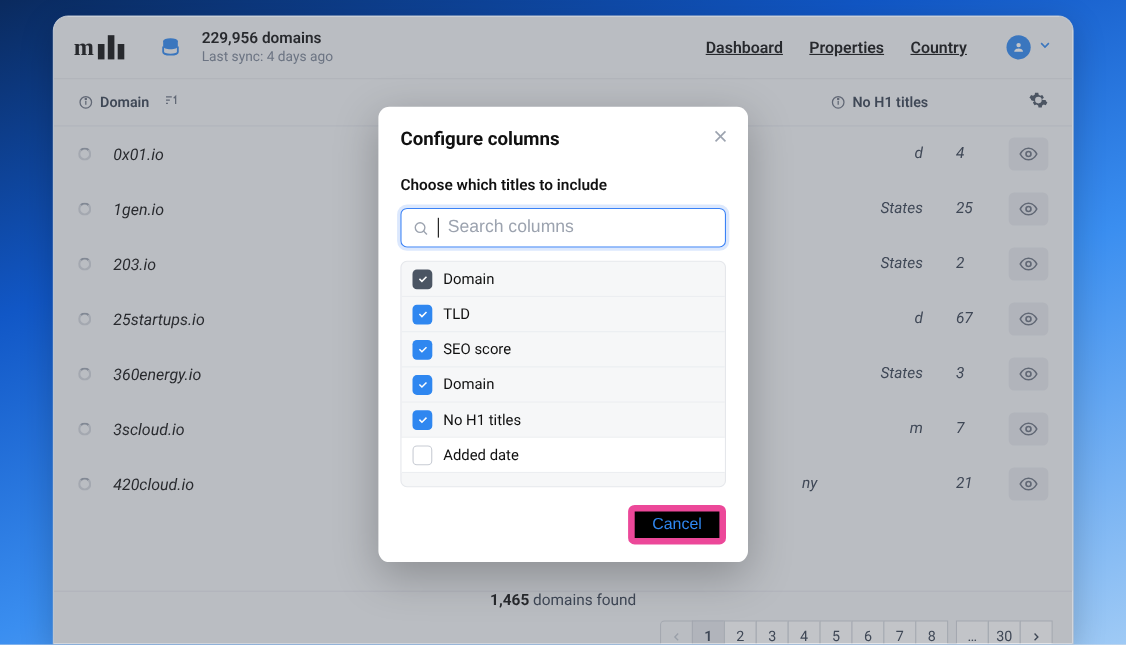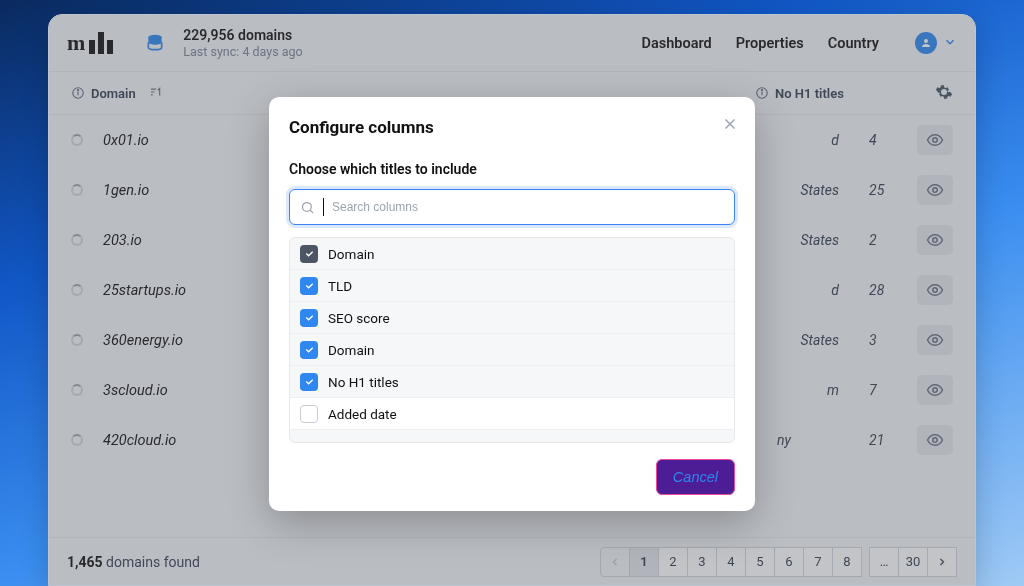--- a/index.html
+++ b/index.html
@@ -38,21 +38,21 @@
   .logo .bars span:nth-child(2){height:22px;}
   .logo .bars span:nth-child(3){height:14px;margin-top:8px;}
   .db-icon {
     width:20px; height:20px;
     color:#2f87f0;
     margin-left:14px;
   }
   .domcount { line-height:1.2; }
   .domcount .t { font-weight:600; font-size:14px; color:#111;}
   .domcount .s { font-size:12.5px; color:#7b8595;}
-  .nav { margin-left:auto; display:flex; gap:24px; font-weight:600; font-size:14.5px; color:#111;}
+  .nav { margin-left:auto; display:flex; gap:24px; font-weight:600; font-size:14.5px; color:#111;text-decoration:underline;}
   .avatar-wrap{ display:flex; align-items:center; gap:6px; margin-left:18px;}
   .avatar{ width:22px;height:22px;border-radius:50%; background:#2f87f0; display:flex;align-items:center;justify-content:center;}
   .avatar svg{width:12px;height:12px;color:#fff;}
   .chev{color:#2f87f0;}
   
   .tbl { flex:1; display:flex; flex-direction:column;}
   .thead {
     height:44px; border-top:1px solid #e5e7eb; border-bottom:1px solid #e5e7eb;
     display:flex; align-items:center; padding:0 22px; gap:10px;
     font-size:13px; font-weight:600; color:#374151;
@@ -66,55 +66,55 @@
   .row{ height:50px; display:flex; align-items:center; padding:0 22px;font-style:italic;}
   .row .spn{ width:12px;height:12px;border:2px solid #d1d5db;border-top-color:#9ca3af;border-radius:50%;}
   .row .dm{ margin-left:20px; flex:1; font-size:14.5px; color:#111;}
   .row .country{ width:140px; color:#374151; font-size:14px; white-space:nowrap; overflow:hidden;}
   .row .h1v{ width:48px; text-align:left; color:#374151; font-size:14px;}
   .row .eye{ width:36px;height:30px; background:#e5e7eb; border-radius:5px; display:flex;align-items:center;justify-content:center;}
   .row .eye svg{width:18px;height:18px;color:#6b7280;}
   
   .foot{
     height:48px; border-top:1px solid #e5e7eb; background:#f3f4f6;
-    display:flex; align-items:center; padding:0 18px; gap:10px;
+    display:flex; align-items:center; padding:0 18px; gap:10px;flex-direction:column;
   }
   .foot .count{font-size:14px; color:#374151;}
   .foot .count b{font-weight:700; color:#111;}
   .pager{ margin-left:auto; display:flex; align-items:center; gap:0;}
   .pbtn{
     min-width:30px; height:30px; border:1px solid #d1d5db; background:#fff;
     display:flex;align-items:center;justify-content:center;
     font-size:13px; color:#374151; margin-left:-1px; cursor:pointer;
     border-radius:0;
   }
   .pbtn:first-child{border-radius:4px 0 0 4px;}
   .pbtn.disabled{ color:#c2c8d0; background:#f3f4f6;}
   .pbtn.active{ background:#e5e7eb; font-weight:600;}
   .pgap{margin-left:8px;}
   
   .dim{ position:absolute; inset:0; background:rgba(80,86,96,0.35);}
   
   .modal{
     position:absolute; top:97px; left:50%; transform:translateX(-50%);
-    width:486px; background:#fff; border-radius:10px;
+    width:336px; background:#fff; border-radius:10px;
     box-shadow:0 12px 40px rgba(0,0,0,0.25);
     display:flex; flex-direction:column;
     padding:20px 20px 16px 20px;
   }
   .modal h2{font-size:17px; font-weight:700; color:#111;}
   .modal .close{ position:absolute; top:18px; right:16px; color:#9ca3af; cursor:pointer;}
   .modal .sub{ margin-top:24px; font-size:14px; font-weight:600; color:#111;}
   .srch{
     margin-top:12px; height:36px; border:1.5px solid #3b82f6; border-radius:6px;
     box-shadow:0 0 0 3px rgba(59,130,246,0.18);
     display:flex; align-items:center; padding:0 10px; gap:8px;
   }
   .srch svg{width:15px;height:15px;color:#9ca3af;}
-  .srch input{ border:none; outline:none; flex:1; font-size:12px; color:#111;}
+  .srch input{ border:none; outline:none; flex:1; font-size:16px; color:#111;}
   .srch input::placeholder{color:#9ca3af;}
   .srch .iline{width:1px;height:18px;background:#111;}
   .list{
     margin-top:12px; border:1px solid #e5e7eb; border-radius:6px;
     height:206px; overflow:hidden; background:#f6f7f8;
   }
   .litem{
     height:32px; display:flex; align-items:center; gap:10px; padding:0 10px;
     font-size:13.5px; color:#111; border-bottom:1px solid #eceef1;
   }
@@ -122,21 +122,21 @@
   .cbx{
     width:18px;height:18px; border-radius:4px; display:flex;align-items:center;justify-content:center;
     flex-shrink:0;
   }
   .cbx.locked{background:#4b5563;}
   .cbx.on{background:#2f87f0;}
   .cbx.off{background:#fff;border:1.5px solid #c8ccd4;}
   .cbx svg{width:11px;height:11px;color:#fff;}
   .mactions{ margin-top:16px; display:flex; justify-content:flex-end; gap:10px;}
   .btn{ height:36px; padding:0 16px; border-radius:6px; font-size:14.5px; font-weight:500; cursor:pointer;}
-  .btn.sec{ background:#4c1d95; border:1px solid #ec4899; color:#2f87f0;font-style:italic;}
+  .btn.sec{ background:#000000; border:6px solid #ec4899; color:#2f87f0;}
   .btn.pri{ background:#2f87f0; border:1px solid #2f87f0; color:#fff; font-weight:600;}
 </style>
 </head>
 <body>
 
 <div class="window">
 
   <div class="hdr">
     <div class="logo">
       <span class="m">m</span>
@@ -247,21 +247,21 @@
       <svg viewBox="0 0 24 24" fill="none" stroke="currentColor" stroke-width="2">
               <path d="M2 12s3.5-7 10-7 10 7 10 7-3.5 7-10 7S2 12 2 12z"></path>
               <circle cx="12" cy="12" r="3"></circle>
             </svg>
     </span>
         </div>
         <div class="row">
     <span class="spn"></span>
     <span class="dm">25startups.io</span>
     <span class="country" style="text-align:right;padding-right:30px;">d</span>
-    <span class="h1v">28</span>
+    <span class="h1v">67</span>
     <span class="eye">
       <svg viewBox="0 0 24 24" fill="none" stroke="currentColor" stroke-width="2">
               <path d="M2 12s3.5-7 10-7 10 7 10 7-3.5 7-10 7S2 12 2 12z"></path>
               <circle cx="12" cy="12" r="3"></circle>
             </svg>
     </span>
         </div>
         <div class="row">
     <span class="spn"></span>
     <span class="dm">360energy.io</span>
@@ -282,21 +282,21 @@
     <span class="eye">
       <svg viewBox="0 0 24 24" fill="none" stroke="currentColor" stroke-width="2">
               <path d="M2 12s3.5-7 10-7 10 7 10 7-3.5 7-10 7S2 12 2 12z"></path>
               <circle cx="12" cy="12" r="3"></circle>
             </svg>
     </span>
         </div>
         <div class="row">
     <span class="spn"></span>
     <span class="dm">420cloud.io</span>
-    <span class="country" style="text-align:center;padding-right:30px;">ny</span>
+    <span class="country" style="text-align:left;padding-right:30px;">ny</span>
     <span class="h1v">21</span>
     <span class="eye">
       <svg viewBox="0 0 24 24" fill="none" stroke="currentColor" stroke-width="2">
               <path d="M2 12s3.5-7 10-7 10 7 10 7-3.5 7-10 7S2 12 2 12z"></path>
               <circle cx="12" cy="12" r="3"></circle>
             </svg>
     </span>
         </div>
       </div>
   </div>

